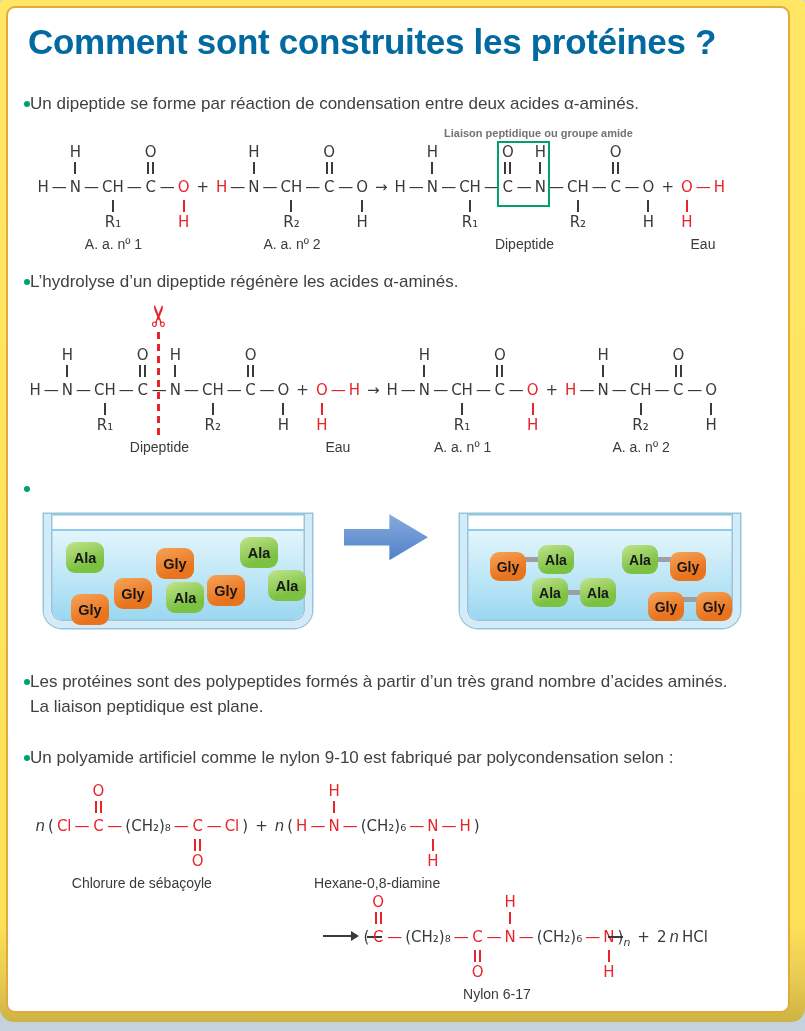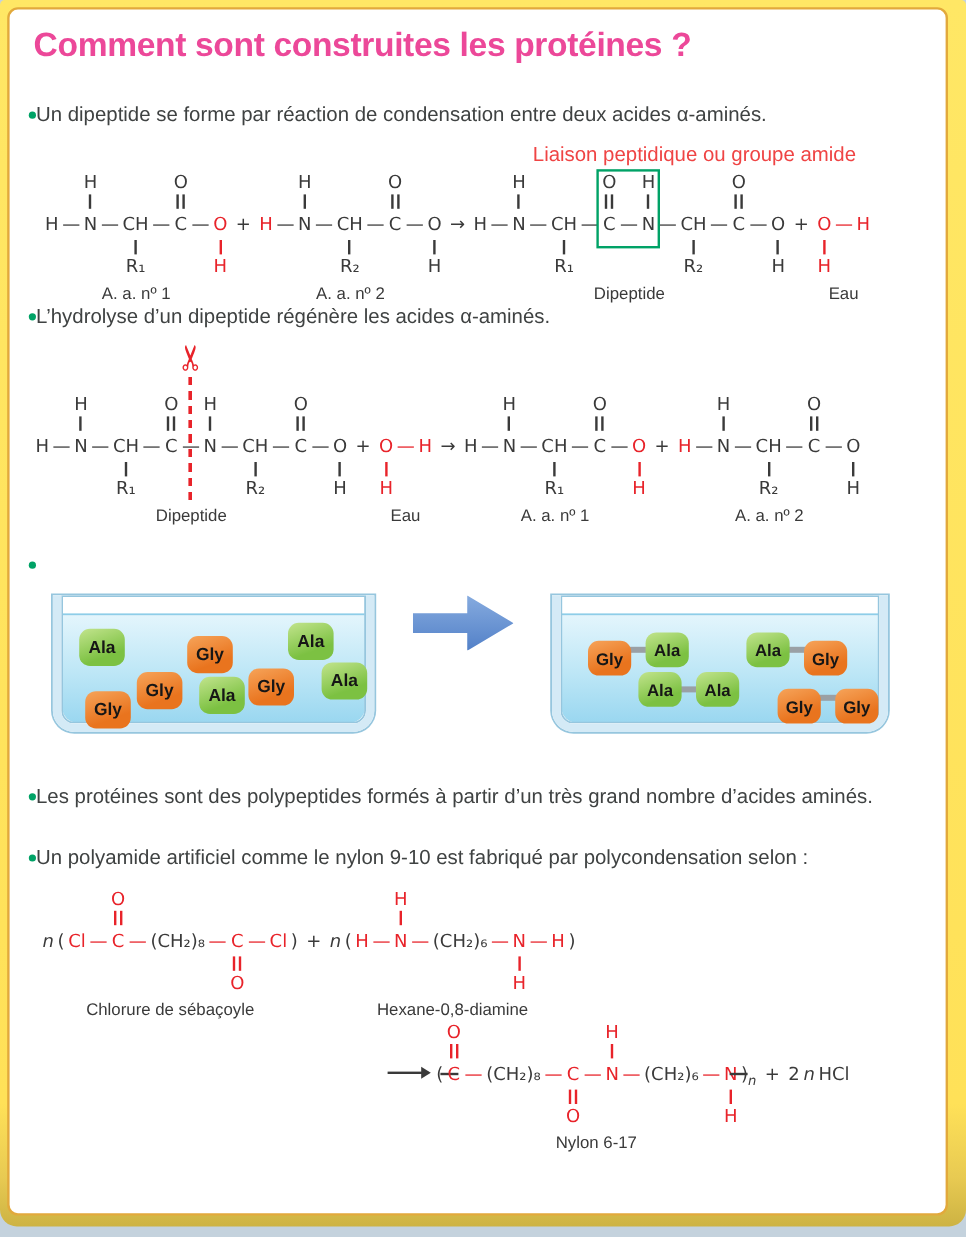--- a/index.html
+++ b/index.html
@@ -3,28 +3,28 @@
 <meta charset="utf-8">
 <style>
   html,body{margin:0;padding:0;}
   body{width:805px;height:1031px;background:#C4D2DD;position:relative;
        font-family:"Liberation Sans",sans-serif;color:#3F4242;}
   .frame{position:absolute;left:0;top:0;width:805px;height:1022px;
          background:linear-gradient(180deg,#FFE765 0%,#FFE158 90%,#E8CA52 96%,#CDB343 100%);
          border-radius:4px 4px 14px 14px;}
   .card{position:absolute;left:6px;top:6px;right:15px;bottom:9px;background:#FFFFFF;
         border:2px solid #E2A93C;border-radius:9px;padding:6px 16px;box-sizing:border-box;overflow:hidden;}
-  h1.title{font-size:28px;font-weight:bold;color:#ec4899;margin:8px 0 0 4px;letter-spacing:-0.3px;}
+  h1.title{font-size:35px;font-weight:bold;color:#0369a1;margin:8px 0 0 4px;letter-spacing:-0.3px;}
   
   .bullet{display:flex;font-size:17px;line-height:1.45;color:#3F4242;align-items:flex-start;}
   .dot{flex:0 0 auto;margin-top:9px;width:6px;height:6px;border-radius:50%;background:#00A266;}
   .btext div{display:block;}
-  .mt30{margin-top:30px}.mt18{}.mt22{margin-top:22px}.mt34{margin-top:34px}.mt26{margin-top:26px}
+  .mt30{margin-top:30px}.mt18{margin-top:18px}.mt22{margin-top:22px}.mt34{margin-top:34px}.mt26{margin-top:26px}
   
-  .peptide-label{margin:10px 0 0 420px;font-size:17px;font-weight:normal;color:#ef4444;}
+  .peptide-label{margin:10px 0 0 420px;font-size:11px;font-weight:bold;color:#737373;}
   
   .equation{display:flex;align-items:flex-start;font-family:"DejaVu Sans",sans-serif;
             font-size:15px;color:#3A3A3A;white-space:nowrap;}
   .eq1{margin:2px 0 0 10px;}
   .eq2{margin:50px 0 0 2px;}
   .nylon1{margin:10px 0 0 8px;}
   .nylon2{margin:0 0 0 295px;}
   .m-group{display:flex;flex-direction:column;align-items:center;margin:0 2px;}
   .m-row{display:flex;align-items:flex-start;}
   .wrap{display:flex;position:relative;}
@@ -695,20 +695,21 @@
             <div class="link"></div>
             <div class="chip orange">Gly</div>
           </div>
         </div>
     </div>
 
     <div class="bullet mt34">
       <span class="dot"></span>
       <span class="btext">
         <div>Les protéines sont des polypeptides formés à partir d’un très grand nombre d’acides aminés.</div>
+        <div>La liaison peptidique est plane.</div>
       </span>
     </div>
 
     <div class="bullet mt26">
       <span class="dot"></span>
       <span class="btext">Un polyamide artificiel comme le nylon 9-10 est fabriqué par polycondensation selon :</span>
     </div>
 
     <div class="equation nylon1">
         <div class="m-group">

